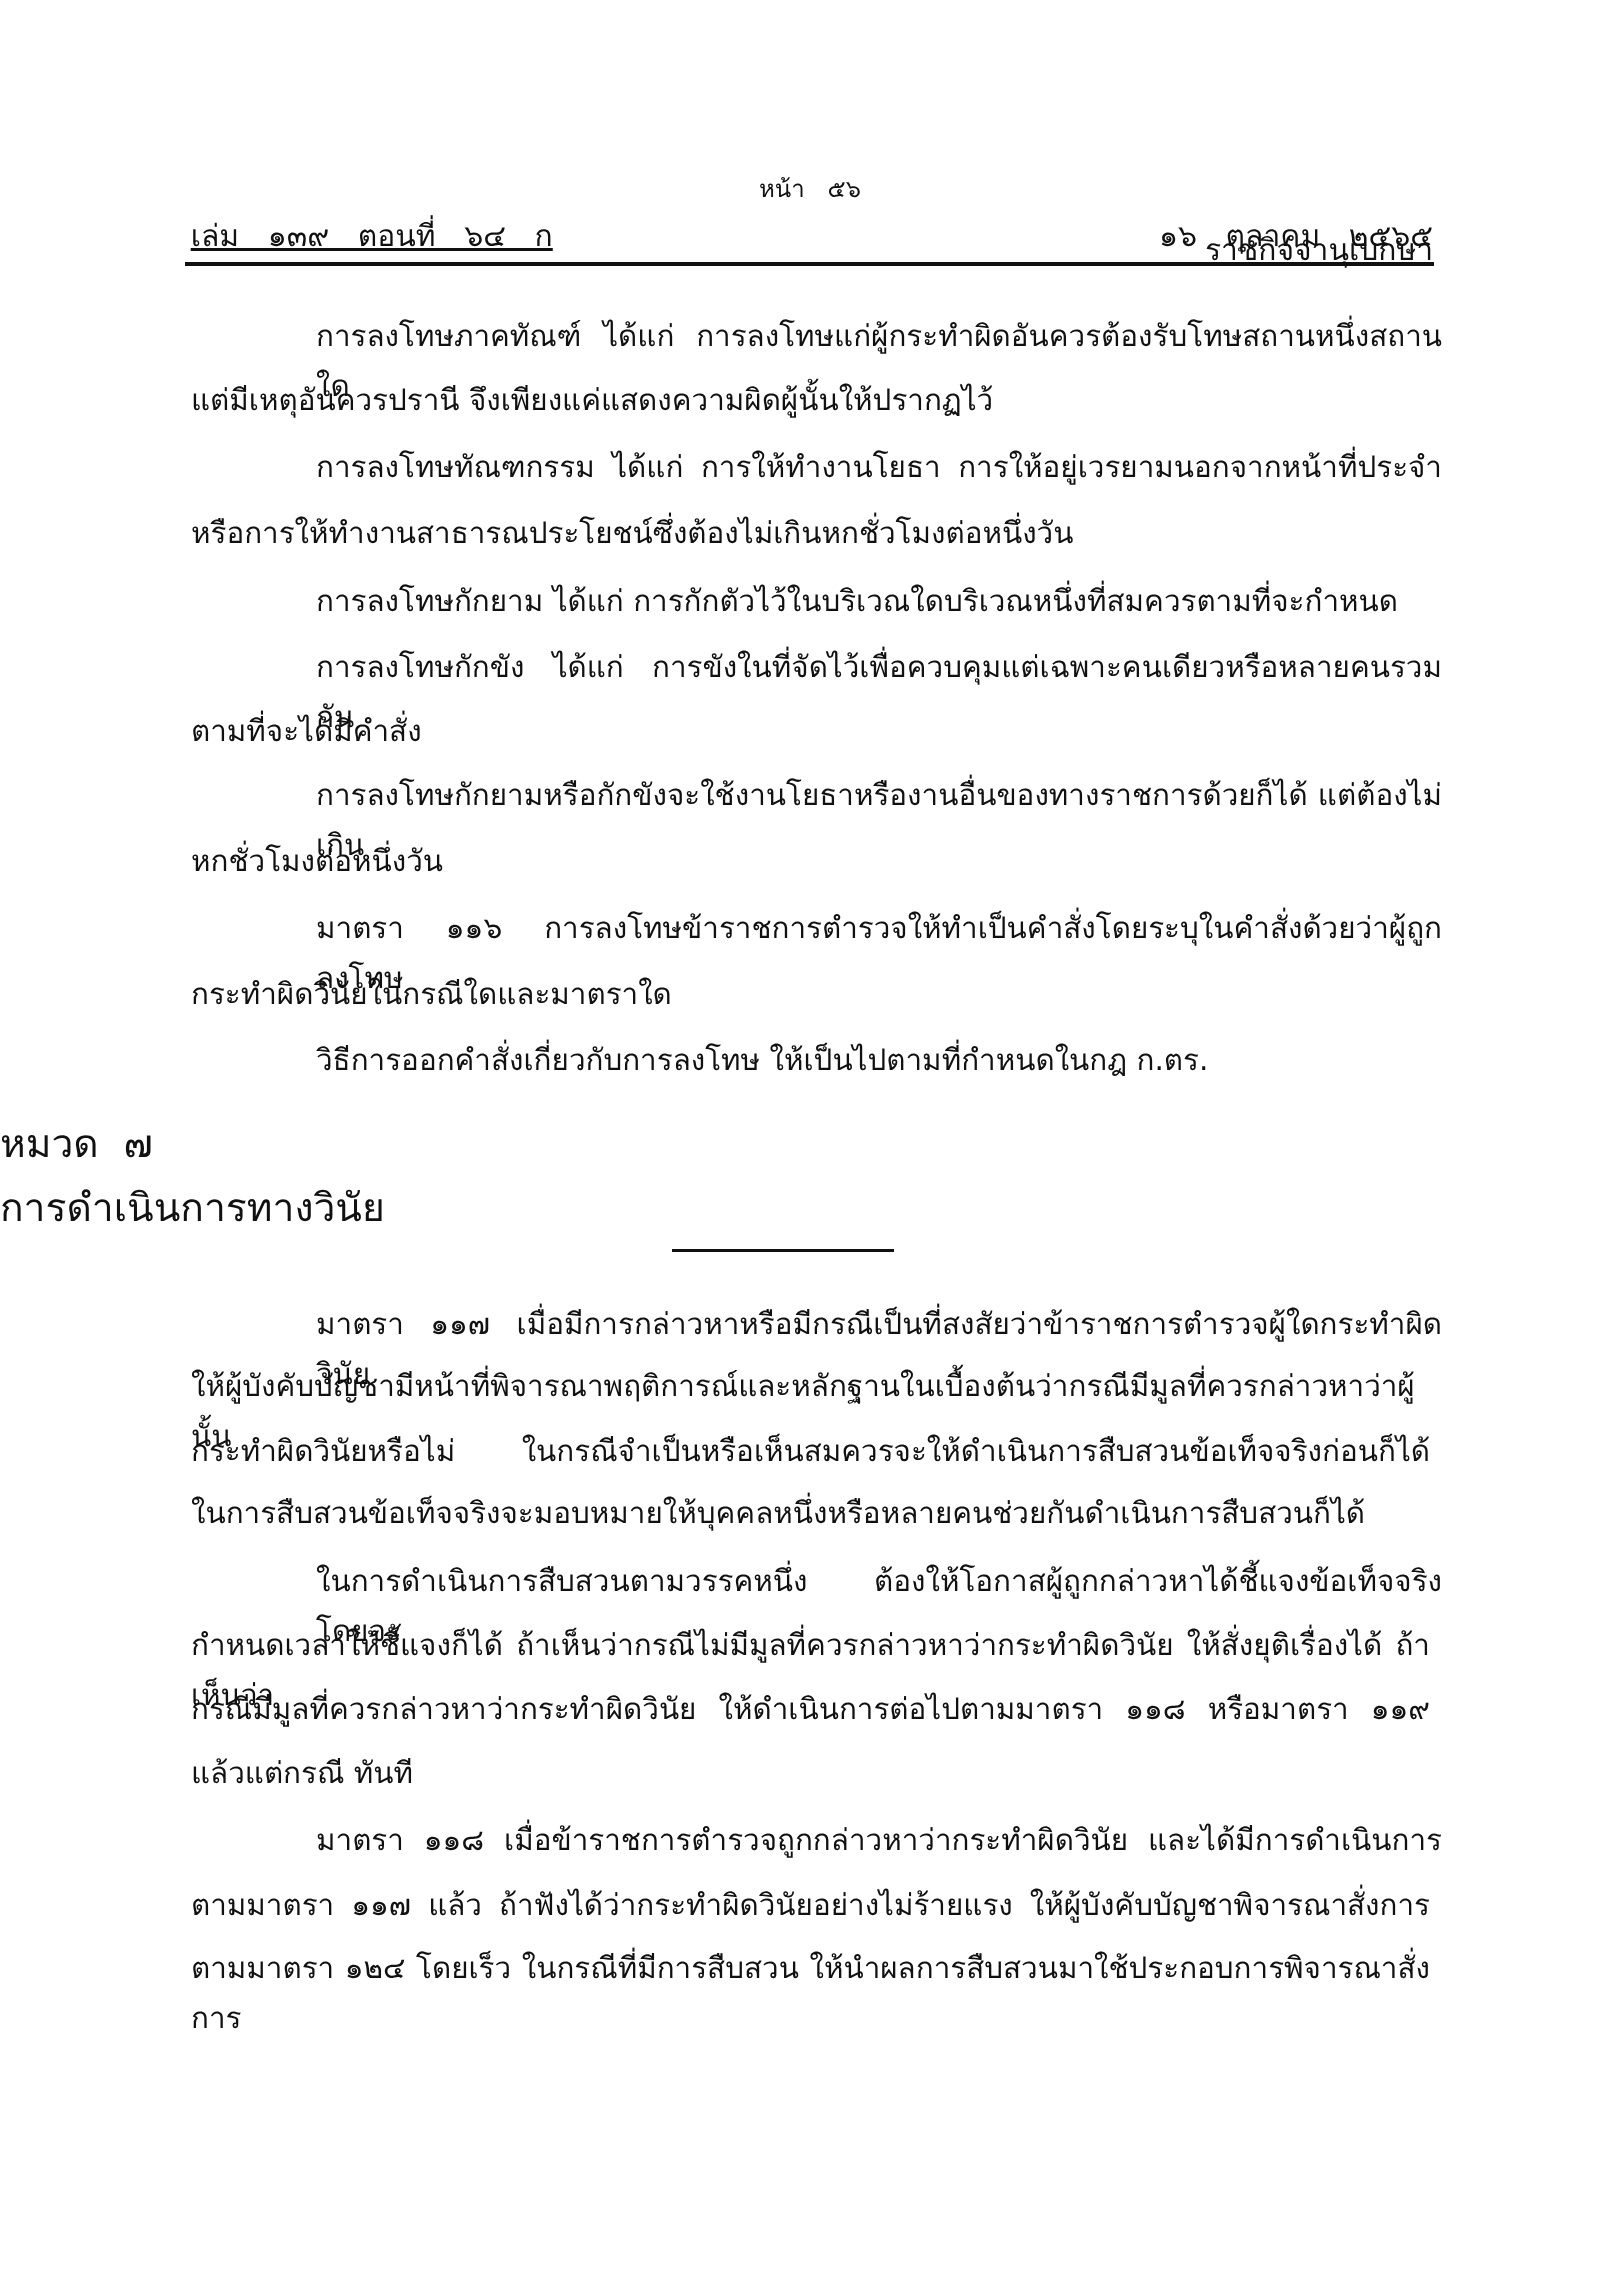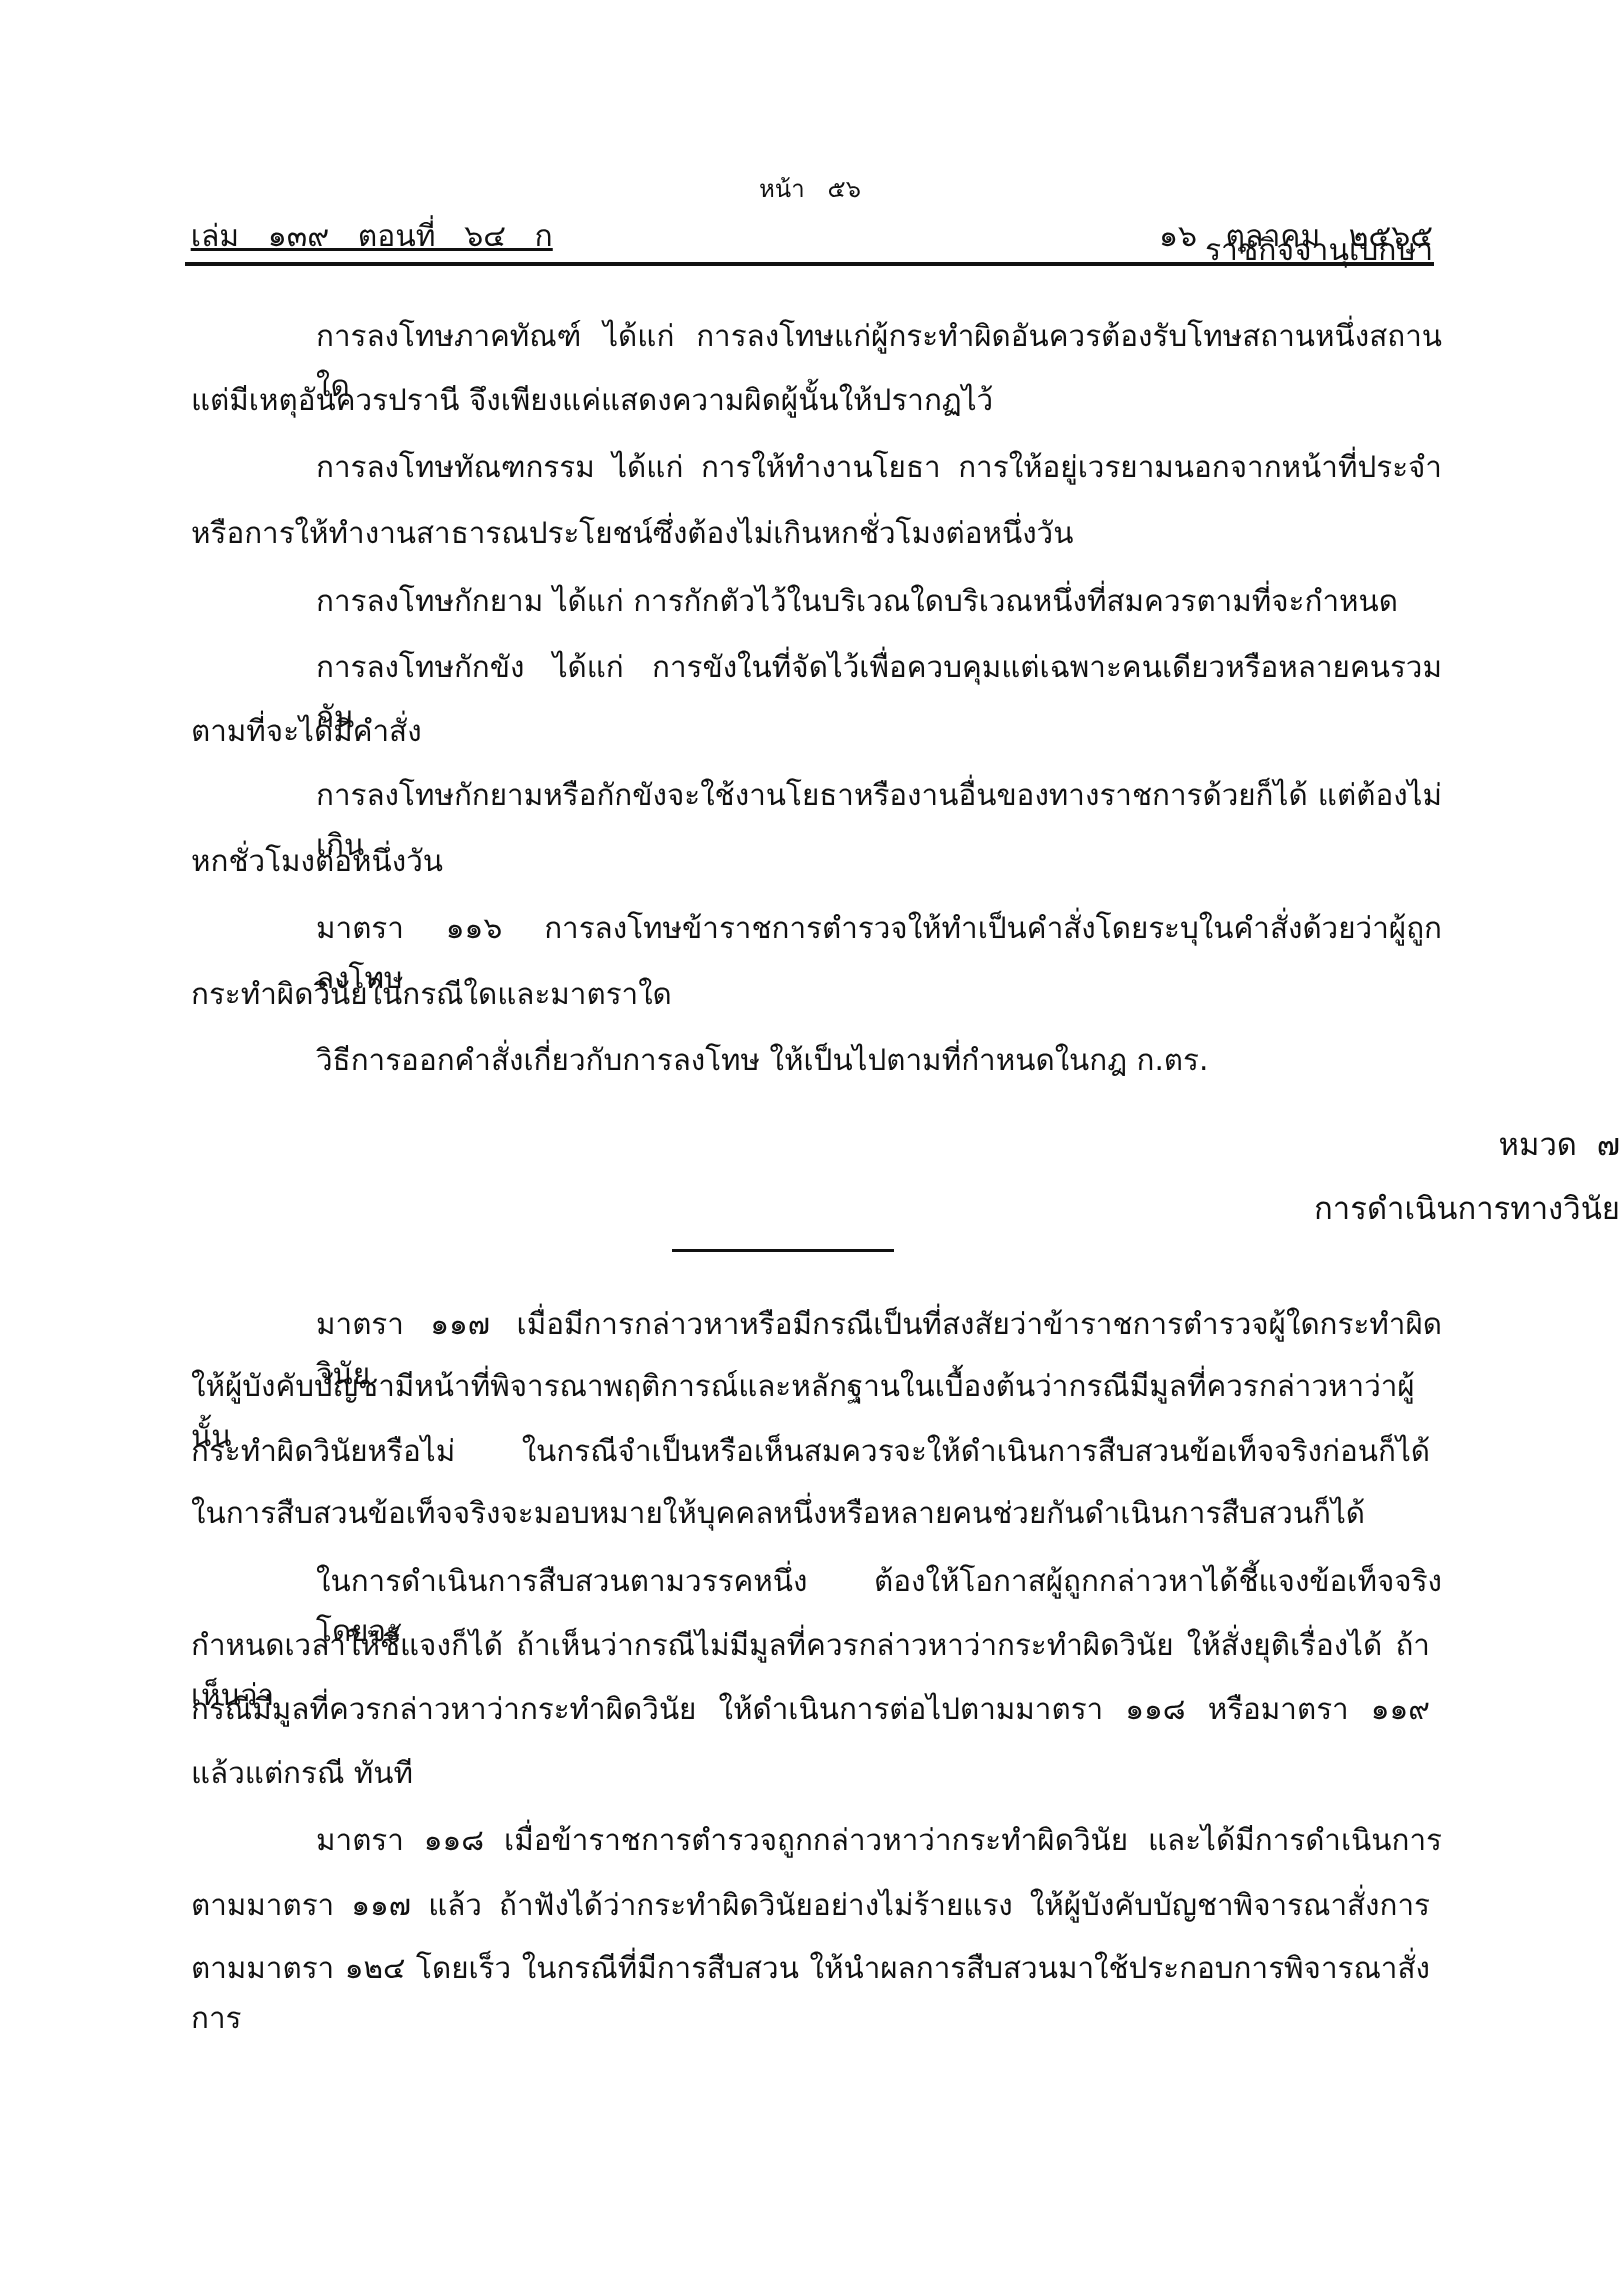--- a/index.html
+++ b/index.html
@@ -61,22 +61,22 @@
   }
   .line.justify {
     text-align: justify;
     text-align-last: justify;
     white-space: normal;
   }
   .chapter {
     position: absolute;
     left: 0;
     width: 1620px;
-    text-align: right;
-    font-size: 31px;
+    text-align: left;
+    font-size: 39px;
     line-height: 50px;
     white-space: pre;
   }
   .chapter-rule {
     position: absolute;
     left: 672px;
     width: 222px;
     top: 1249px;
     height: 2.7px;
     background: #111111;

